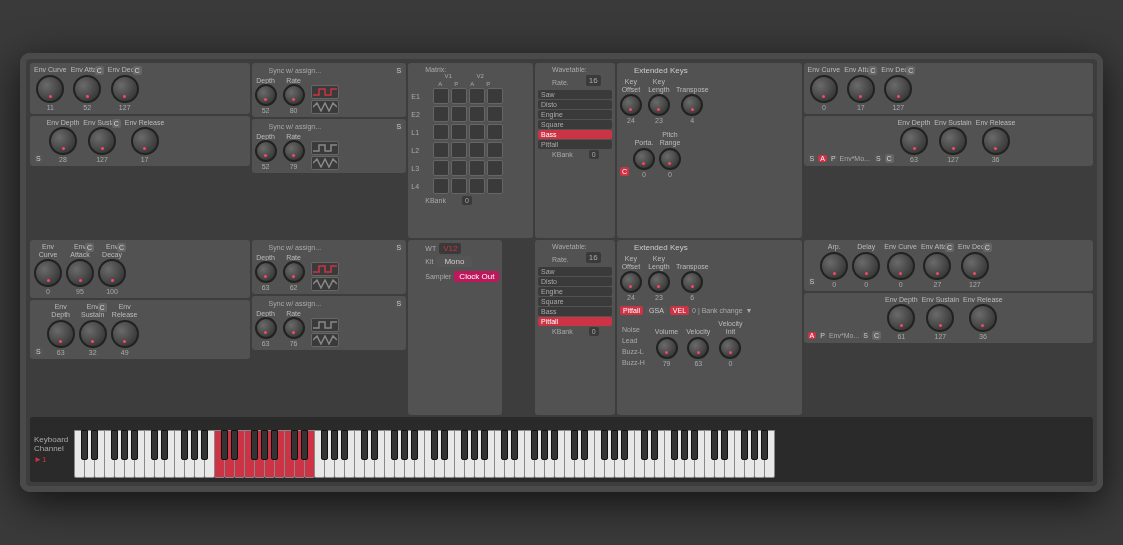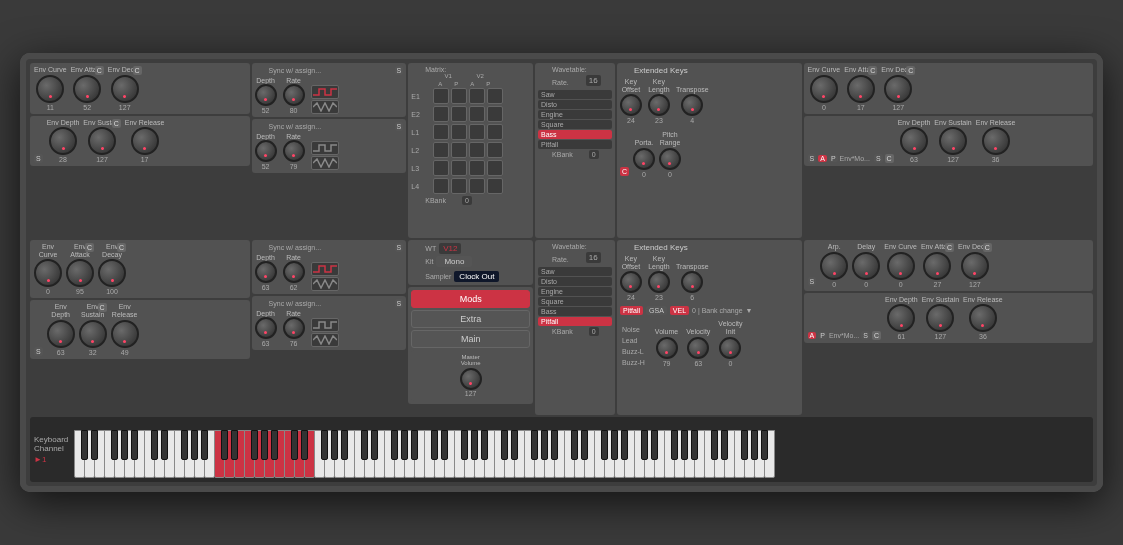--- a/index.html
+++ b/index.html
@@ -825,48 +825,36 @@
                 <div class="wf-btn">
                   <svg width="24" height="10">
                       <polyline points="0,5 4,1 8,9 12,1 16,9 20,1 24,5" fill="none" stroke="#888" stroke-width="1.5"></polyline>
                     </svg>
                 </div>
               </div>
             </div>
           </div>
         </div>
 
-        <div style="width:125px;display:flex;flex-direction:column;gap:2px">
+        <div style="width:125px;display:flex;gap:2px">
           <div style="background:#525252;border-radius:3px;padding:3px;display:flex;flex-direction:column;gap:2px">
             <div style="display:flex;gap:3px;align-items:center">
               <span class="small-text">WT</span>
               <span style="background:#3a3a3a;color:#cc3344;font-size:8px;padding:1px 4px;border-radius:2px">V12</span>
             </div>
             <div style="display:flex;gap:3px;align-items:center">
               <span class="small-text">Kit</span>
               <span style="background:#555;color:#ccc;font-size:8px;padding:1px 8px;border-radius:2px">Mono</span>
             </div>
             <div style="display:flex;gap:3px;align-items:center;margin-top:2px">
               <span class="small-text">Sampler</span>
-              <span style="background:#0f172a;color:#fff;font-size:8px;padding:1px 5px;border-radius:2px">Clock Out</span>
-            </div>
-          </div>
-
-          <div style="background:#525252;border-radius:3px;padding:3px;display:flex;flex-direction:column;gap:2px">
-            <div class="mods-btn mods-btn-active">Mods</div>
-            <div class="mods-btn mods-btn-inactive">Extra</div>
-            <div class="mods-btn mods-btn-inactive">Main</div>
-            <div class="master-vol">
-              <div style="font-size:6px;color:#bbb;margin-bottom:2px">Master<br>Volume</div>
-              <div class="knob knob-small" style="margin:0 auto">
-                  <div class="knob-dot" style="transform:rotate(40deg)"></div>
-                </div>
-              <div style="font-size:7px;color:#aaa;text-align:center">127</div>
-            </div>
-          </div>
+              <span style="background:#be185d;color:#fff;font-size:8px;padding:1px 5px;border-radius:2px">Clock Out</span>
+            </div>
+          </div>
+
         </div>
 
         <div class="wavetable-section">
           <div class="small-text">Wavetable:</div>
           <div class="row-flex" style="margin-bottom:2px">
             <span class="small-text">Rate.</span>
             <span class="small-text" style="background:#3a3a3a;padding:1px 3px;border-radius:2px;font-size:8px">16</span>
           </div>
           <div class="wt-list">
             <div class="wt-item">Saw</div>

